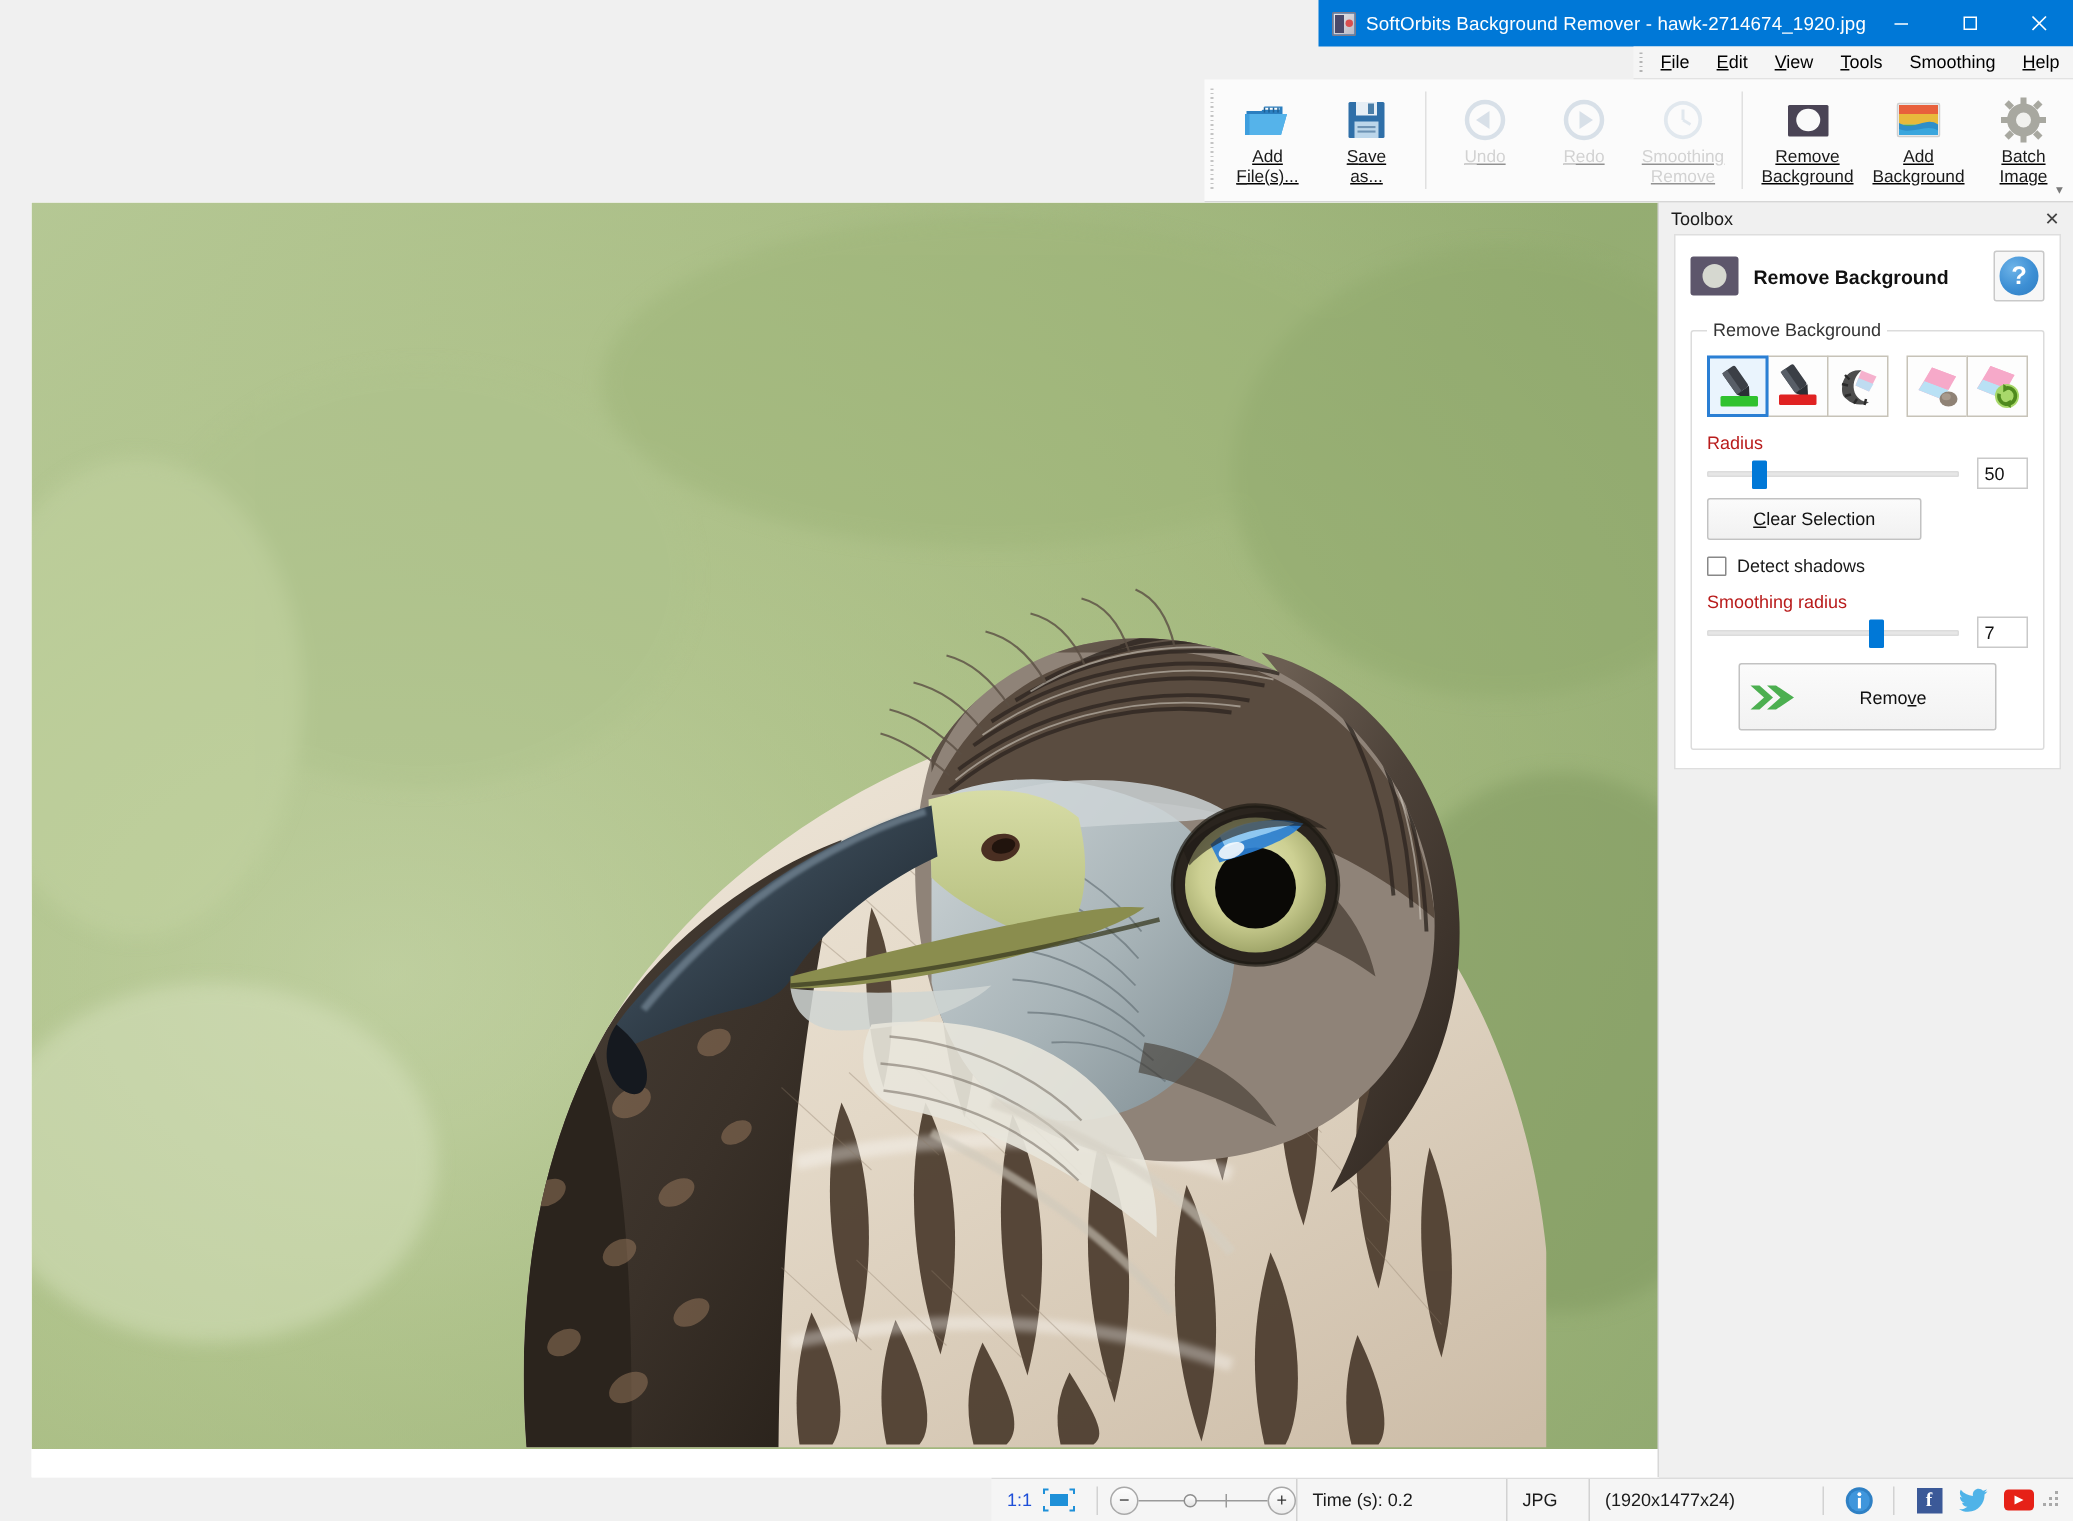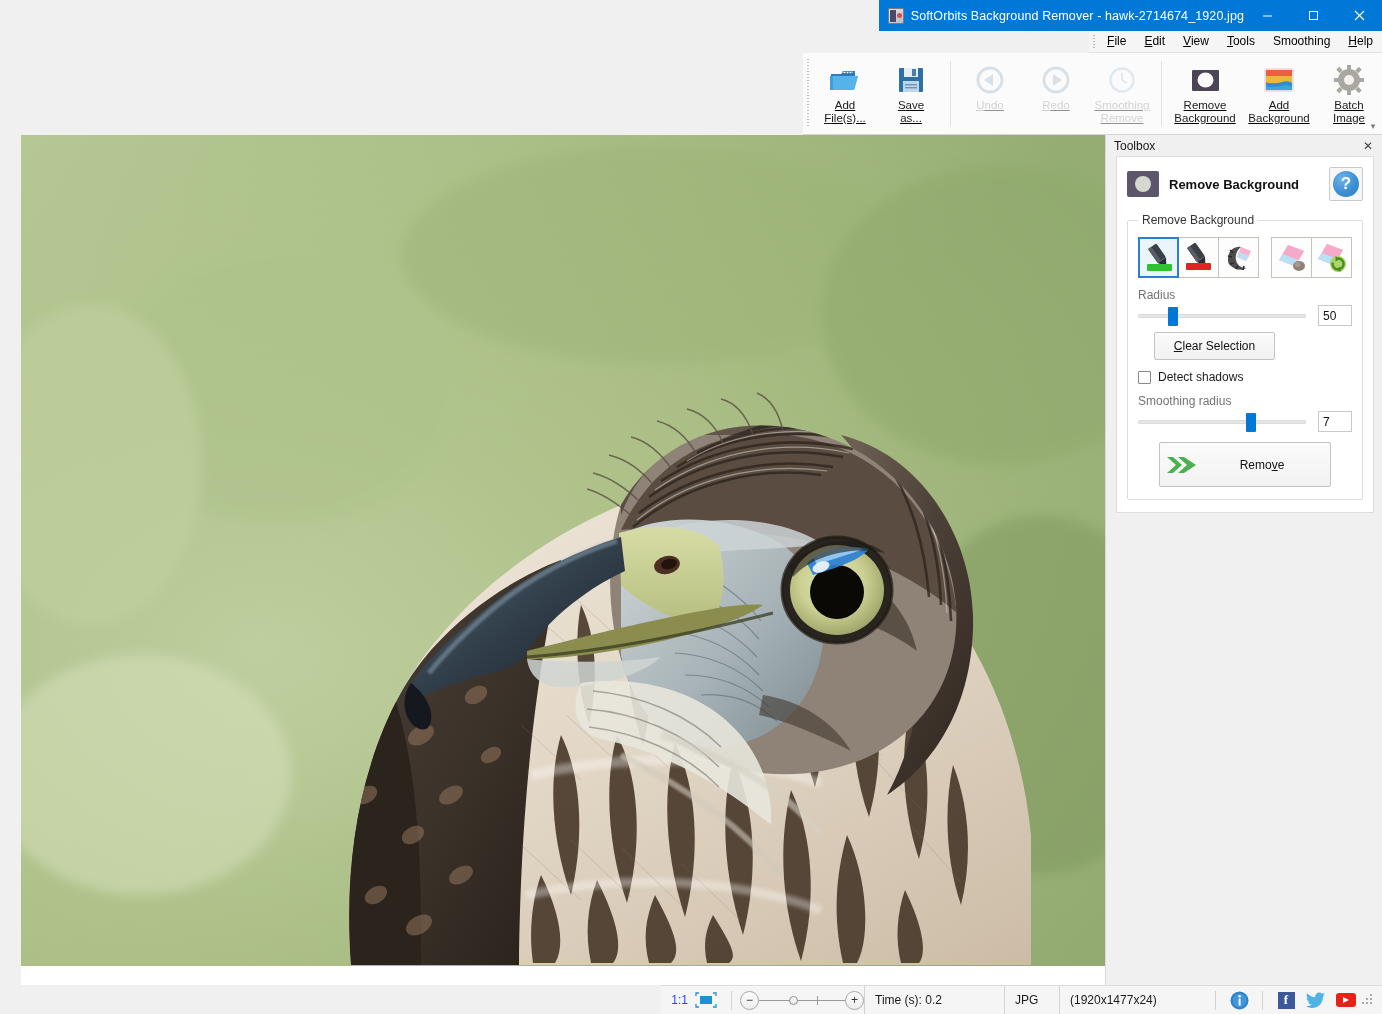--- a/index.html
+++ b/index.html
@@ -124,21 +124,21 @@
   .tool-row { display: flex; align-items: center; gap: 12px; margin: 2px 0 10px; }
   .tool-set { display: flex; }
   .tool-btn {
     width: 41px; height: 41px; border: 1px solid #c7c3b8; background: #fdfdfd;
     position: relative; margin-left: -1px; overflow: hidden;
   }
   .tool-set .tool-btn:first-child { margin-left: 0; }
   .tool-btn.selected { border: 2px solid #2a7fd4; background: #eaf4fd; z-index: 2; }
   .tool-btn svg { position:absolute; left:3px; top:3px; }
 
-  .field-label { font-size: 12px; color:#737373; margin: 2px 0 3px; }
+  .field-label { font-size: 12px; color:#b91c1c; margin: 2px 0 3px; }
   .slider-row { display:flex; align-items:center; gap: 12px; margin-bottom: 2px; }
   .slider {
     position: relative; height: 20px; flex: 1 1 auto;
   }
   .slider .track {
     position:absolute; left:0; right:0; top: 8px; height: 4px;
     background: #e6e6e6; border: 1px solid #dcdcdc; border-radius: 1px;
   }
   .slider .thumb {
     position:absolute; top: 1px; width: 10px; height: 19px; background:#0078d7; border-radius:1px;
@@ -147,21 +147,21 @@
     width: 34px; height: 21px; border: 1px solid #c9c9c9; background:#fff;
     font-size: 12px; color:#111; padding: 2px 4px; font-family:"Liberation Sans", sans-serif;
   }
 
   .btn {
     border: 1px solid #c2c2c2; background: linear-gradient(#fbfbfb,#f1f1f1);
     font-size: 12px; color:#111; padding: 6px 10px; border-radius: 2px;
     font-family:"Liberation Sans", sans-serif;
   }
   .btn u { text-decoration: underline; }
-  .clear-btn { width: 121px; margin: 4px 16px 10px; text-align:center; }
+  .clear-btn { width: 143px; margin: 4px 0 10px; text-align:center; }
 
   .check-row { display:flex; align-items:center; gap: 7px; margin-bottom: 10px; }
   .checkbox {
     width: 13px; height: 13px; border: 1px solid #888; background:#fff; border-radius:1px;
   }
   .check-label { font-size: 12px; color:#1a1a1a; }
 
   .remove-btn {
     width: 172px; height: 45px; margin: 10px auto 0; display:flex; align-items:center;
     border: 1px solid #c2c2c2; background: linear-gradient(#fbfbfb,#f2f2f2); border-radius:2px;

